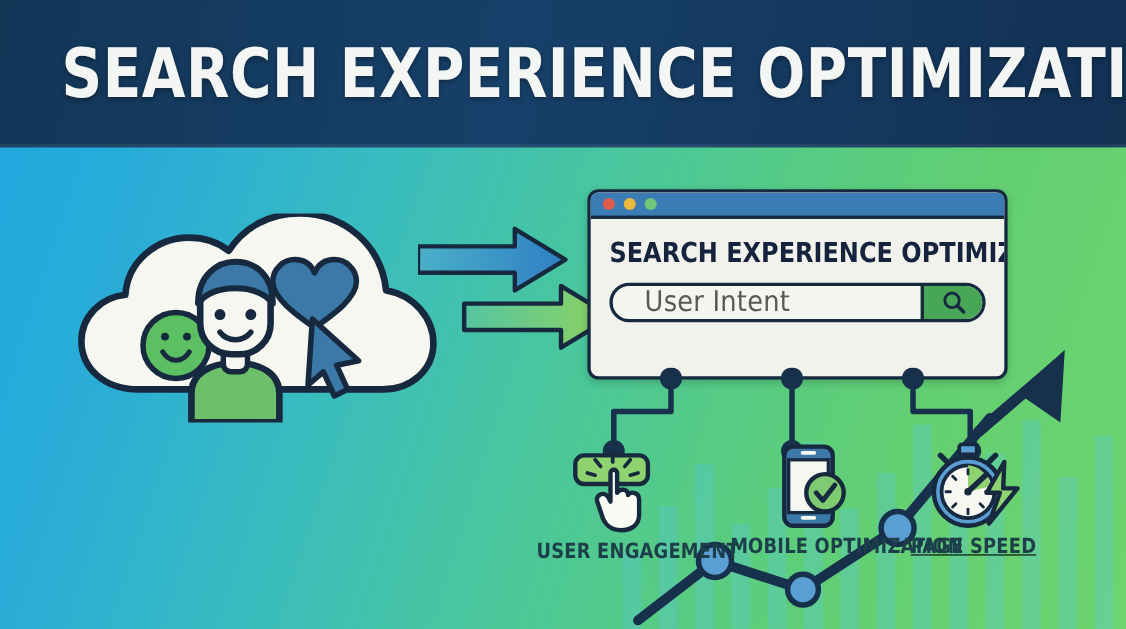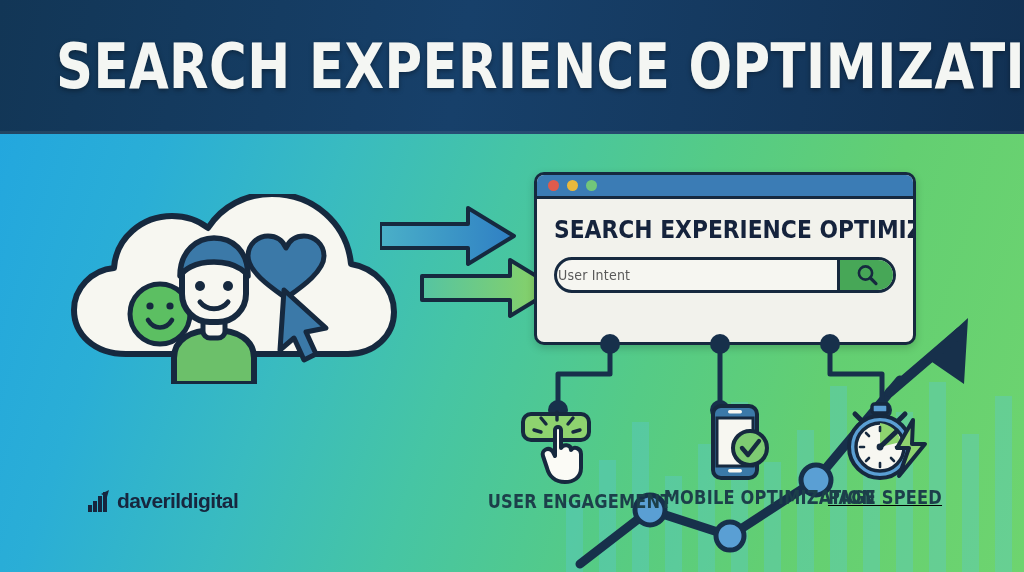--- a/index.html
+++ b/index.html
@@ -75,23 +75,23 @@
     font-weight:700; font-size:25px; letter-spacing:0px;
     color:#15233c; white-space:nowrap; transform:scaleX(.97);
     transform-origin:left center;
   }
   .searchbar {
     margin-top:13px; height:36px; border:3px solid #16293f; border-radius:19px;
     background:#f6f6f1; display:flex; align-items:center; overflow:hidden;
     position:relative;
   }
   .search-text {
-    flex:1; padding-left:1px;
+    flex:1; padding-left:29px;
     font-family:"Liberation Sans Narrow","DejaVu Sans Condensed","Liberation Sans", sans-serif;
-    font-size:14px; color:#595959; letter-spacing:.2px;
+    font-size:26px; color:#595959; letter-spacing:.2px;
   }
   .search-btn {
     width:56px; height:100%; background:#47a757;
     border-left:3px solid #16293f;
     display:flex; align-items:center; justify-content:center;
   }
 
   
   .connectors { position:absolute; left:500px; top:200px; width:460px; height:90px; }
 
@@ -331,27 +331,15 @@
               <path d="M30,56 L27,59"></path>
           </g>
           <path d="M41,45 L57,30" stroke="#16293f" stroke-width="5" stroke-linecap="round"></path>
           <circle cx="41" cy="45" r="3.4" fill="#16293f"></circle>
           <path d="M74,18 L58,46 L70,46 L60,74 L86,42 L73,42 Z" fill="#8ed36f" stroke="#16293f" stroke-width="4" stroke-linejoin="round"></path>
         </svg>
       </div>
       <div class="feature-label">PAGE SPEED</div>
     </div>
 
-    <div class="logo">
-      <svg width="24" height="22" viewBox="0 0 24 22">
-        <g fill="#17263e">
-          <rect x="0" y="15" width="4" height="7"></rect>
-          <rect x="5" y="11" width="4" height="11"></rect>
-          <rect x="10" y="6" width="4" height="16"></rect>
-          <rect x="15" y="2" width="4" height="20"></rect>
-          <path d="M13,4 L21,0 L19,7 Z"></path>
-        </g>
-      </svg>
-      <span class="logo-text">daverildigital</span>
-    </div>
 
   </div>
 </div>
 
 </body></html>

